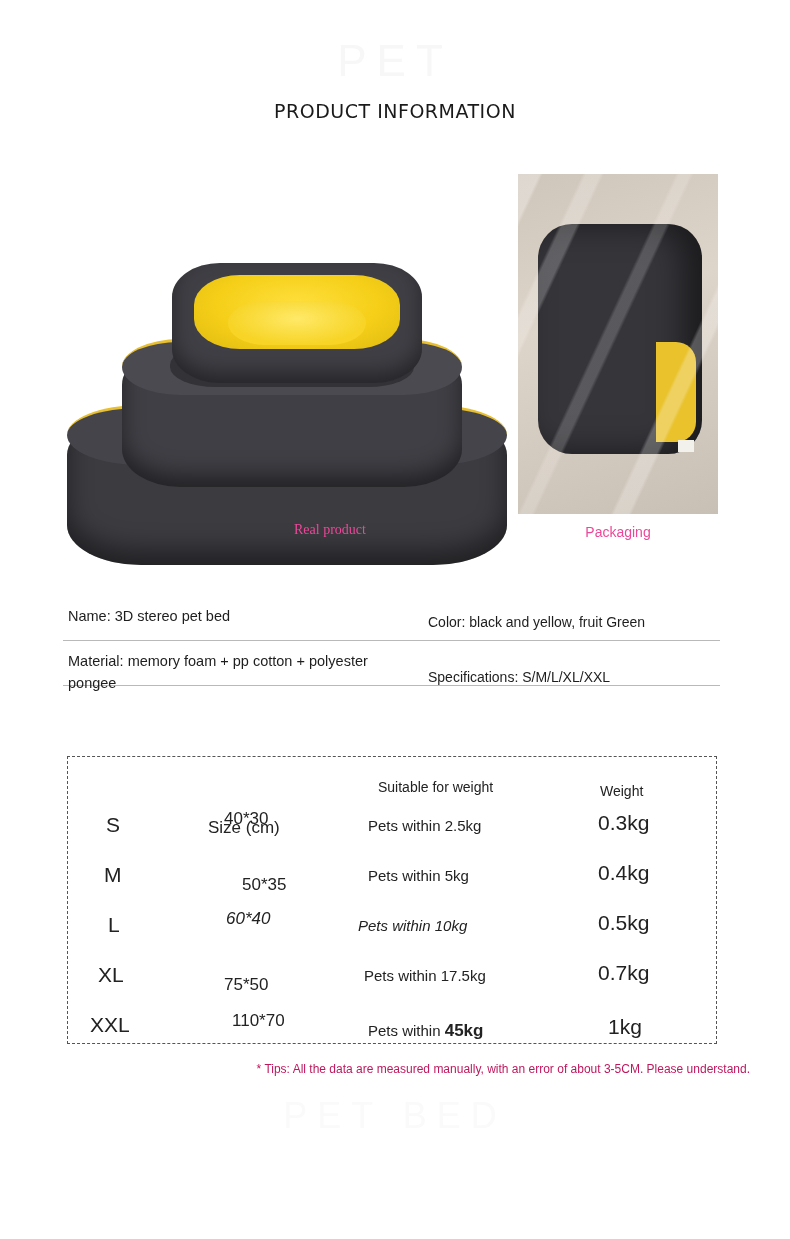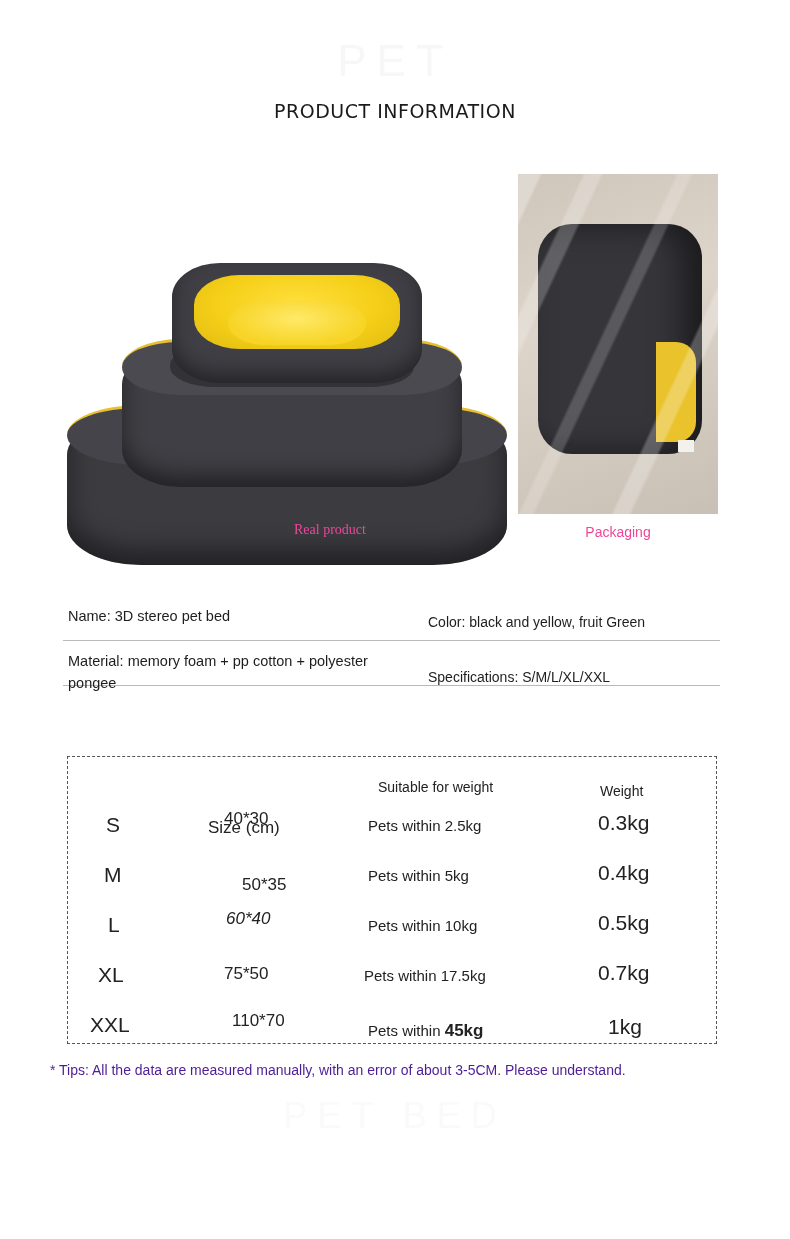--- a/index.html
+++ b/index.html
@@ -254,33 +254,33 @@
   .st-row .c-wt    { position: absolute; font-size: 21px; }
 
   .r0 { top: 52px; }
   .r1 { top: 100px; }
   .r2 { top: 148px; }
   .r3 { top: 196px; }
   .r4 { top: 242px; }
 
   .r0 .c-size { left: 38px; top: 4px; }   .r0 .c-dim { left: 156px; top: 0px; }   .r0 .c-pet { left: 300px; top: 8px; }  .r0 .c-wt { left: 530px; top: 2px; }
   .r1 .c-size { left: 36px; top: 6px; }   .r1 .c-dim { left: 174px; top: 2px; margin-top: 16px; }   .r1 .c-pet { left: 300px; top: 10px; } .r1 .c-wt { left: 530px; top: 4px; text-align: center; }
-  .r2 .c-size { left: 40px; top: 8px; }   .r2 .c-dim { left: 158px; top: 4px; font-style: italic; }   .r2 .c-pet { left: 300px; top: 12px; } .r2 .c-wt { left: 530px; top: 6px; }
-  .r3 .c-size { left: 30px; top: 10px; }  .r3 .c-dim { left: 156px; top: 11px; }   .r3 .c-pet { left: 296px; top: 14px; } .r3 .c-wt { left: 530px; top: 8px; }
+  .r2 .c-size { left: 40px; top: 8px; }   .r2 .c-dim { left: 158px; top: 4px; font-style: italic; }   .r2 .c-pet { left: 290px; top: 12px; font-style: italic; } .r2 .c-wt { left: 530px; top: 6px; }
+  .r3 .c-size { left: 30px; top: 10px; }  .r3 .c-dim { left: 156px; top: 22px; }   .r3 .c-pet { left: 296px; top: 14px; } .r3 .c-wt { left: 530px; top: 8px; }
   .r4 .c-size { left: 22px; top: 14px; }  .r4 .c-dim { left: 164px; top: 12px; }  .r4 .c-pet { left: 300px; top: 22px; } .r4 .c-wt { left: 540px; top: 16px; }
   .r4 .c-pet b { font-size: 17px; }
 
   .tips {
     position: absolute;
     top: 1062px;
     left: 50px;
     width: 700px;
-    text-align: left;
-    font-size: 14px;
-    color: #4c1d95;
+    text-align: right;
+    font-size: 12px;
+    color: #be185d;
   }
 
   .ghost-text {
     position: absolute;
     left: 0; width: 100%;
     text-align: center;
     color: #f7f7f7;
     font-size: 44px;
     letter-spacing: 10px;
     user-select: none;

